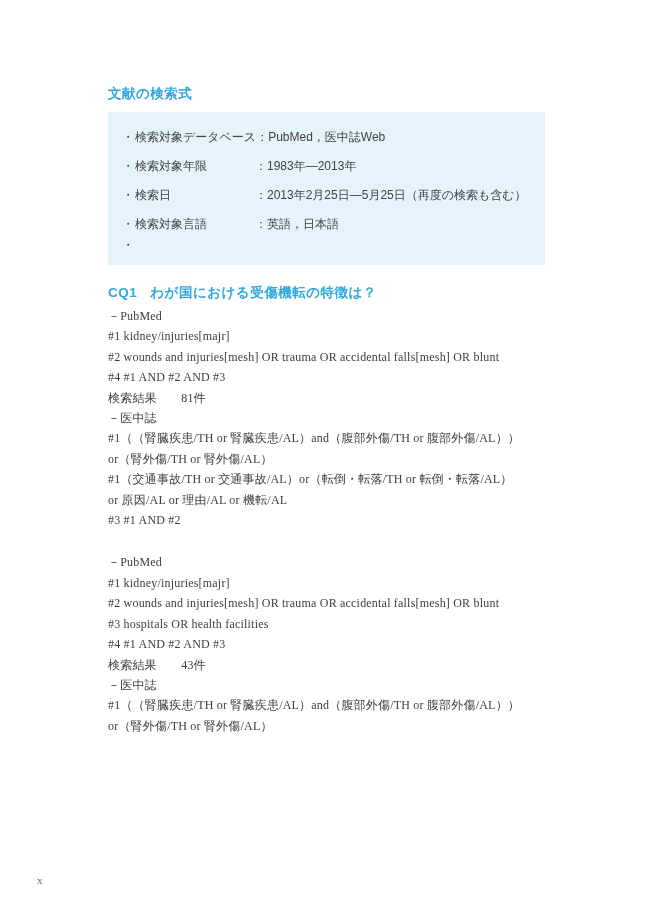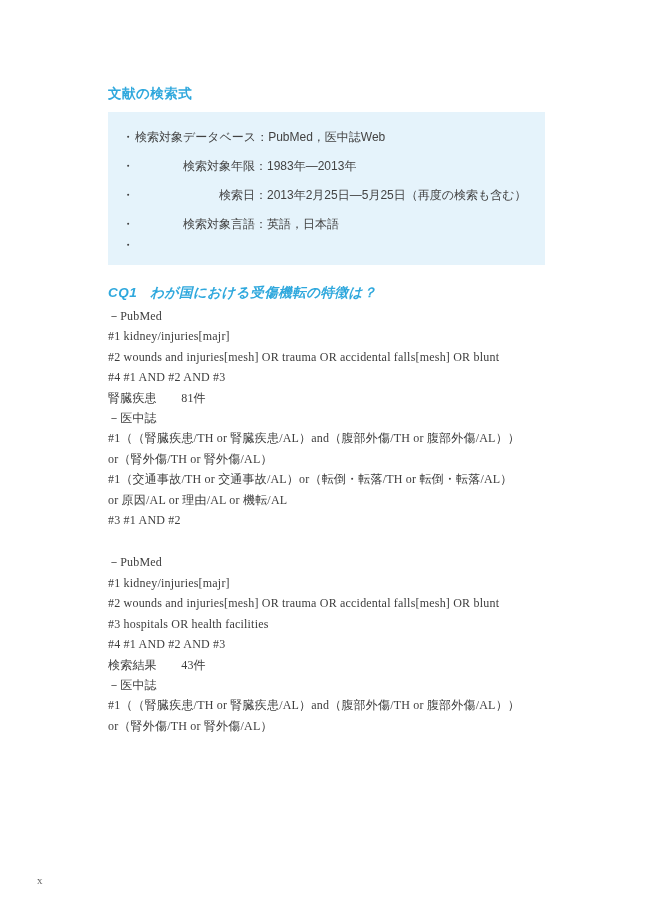--- a/index.html
+++ b/index.html
@@ -42,35 +42,34 @@
   .info-row {
     display: flex;
     align-items: baseline;
     line-height: 21px;
     font-family: "Liberation Sans", "DejaVu Sans", sans-serif;
     font-size: 12px;
     color: var(--info-text);
     white-space: nowrap;
   }
   .info-bullet { flex: none; width: 13px; }
-  .info-label { flex: none; min-width: 120px; text-align: right; }
+  .info-label { flex: none; min-width: 120px; }
   .info-colon { flex: none; }
   .info-value { flex: none; margin-top: 8px; }
   .section-cq1 { margin-top: 20px; }
   .section-cq2 { margin-top: 22px; }
   .section-heading {
     margin: 0 0 6px 0;
     font-family: "Liberation Sans", "DejaVu Sans", sans-serif;
     font-size: 13.5px;
     font-weight: bold;
     line-height: 15px;
     color: var(--accent);
     letter-spacing: 0.5px;
     white-space: nowrap;
-    font-style: italic;
   }
   .cq-id { margin-right: 13px; }
   .section-line {
     font-family: "Liberation Serif", "DejaVu Serif", serif;
     font-size: 12px;
     line-height: 20.4px;
     color: var(--body-text);
     letter-spacing: 0.2px;
     white-space: nowrap;
   }
@@ -136,21 +135,21 @@
 
           <div class="section-line">－PubMed</div>
 
           <div class="section-line">#1 kidney/injuries[majr]</div>
 
           <div class="section-line">#2 wounds and injuries[mesh] OR trauma OR accidental falls[mesh] OR blunt</div>
 
 
           <div class="section-line">#4 #1 AND #2 AND #3</div>
 
-          <div class="section-line">腎臓疾患　　81件</div>
+          <div class="section-line">検索結果　　81件</div>
 
           <div class="section-line">－医中誌</div>
 
           <div class="section-line">#1（（腎臓疾患/TH or 腎臓疾患/AL）and（腹部外傷/TH or 腹部外傷/AL））</div>
 
           <div class="section-line">or（腎外傷/TH or 腎外傷/AL）</div>
 
           <div class="section-line">#1（交通事故/TH or 交通事故/AL）or（転倒・転落/TH or 転倒・転落/AL）</div>
 
           <div class="section-line">or 原因/AL or 理由/AL or 機転/AL</div>

